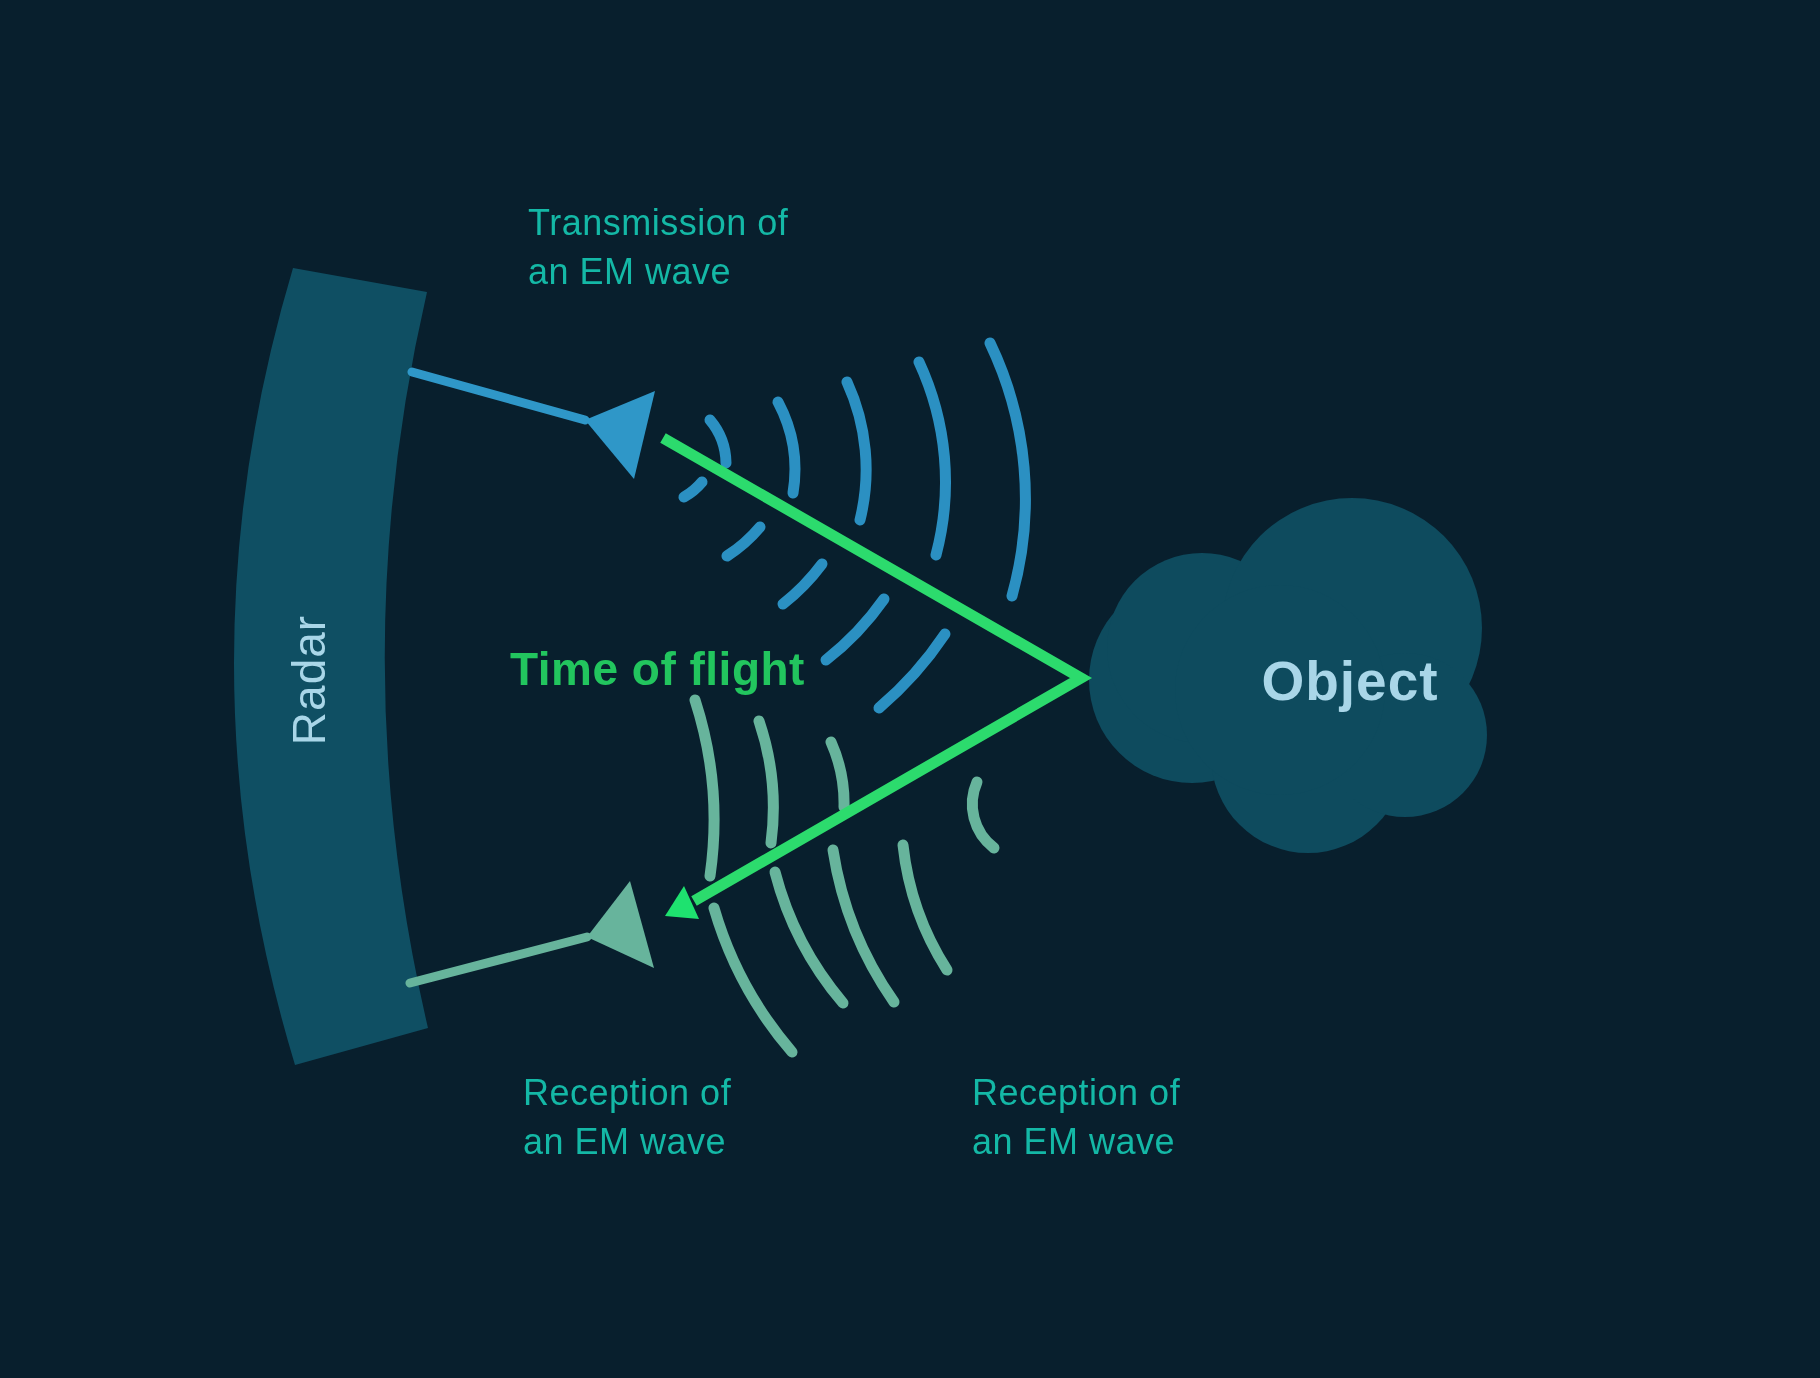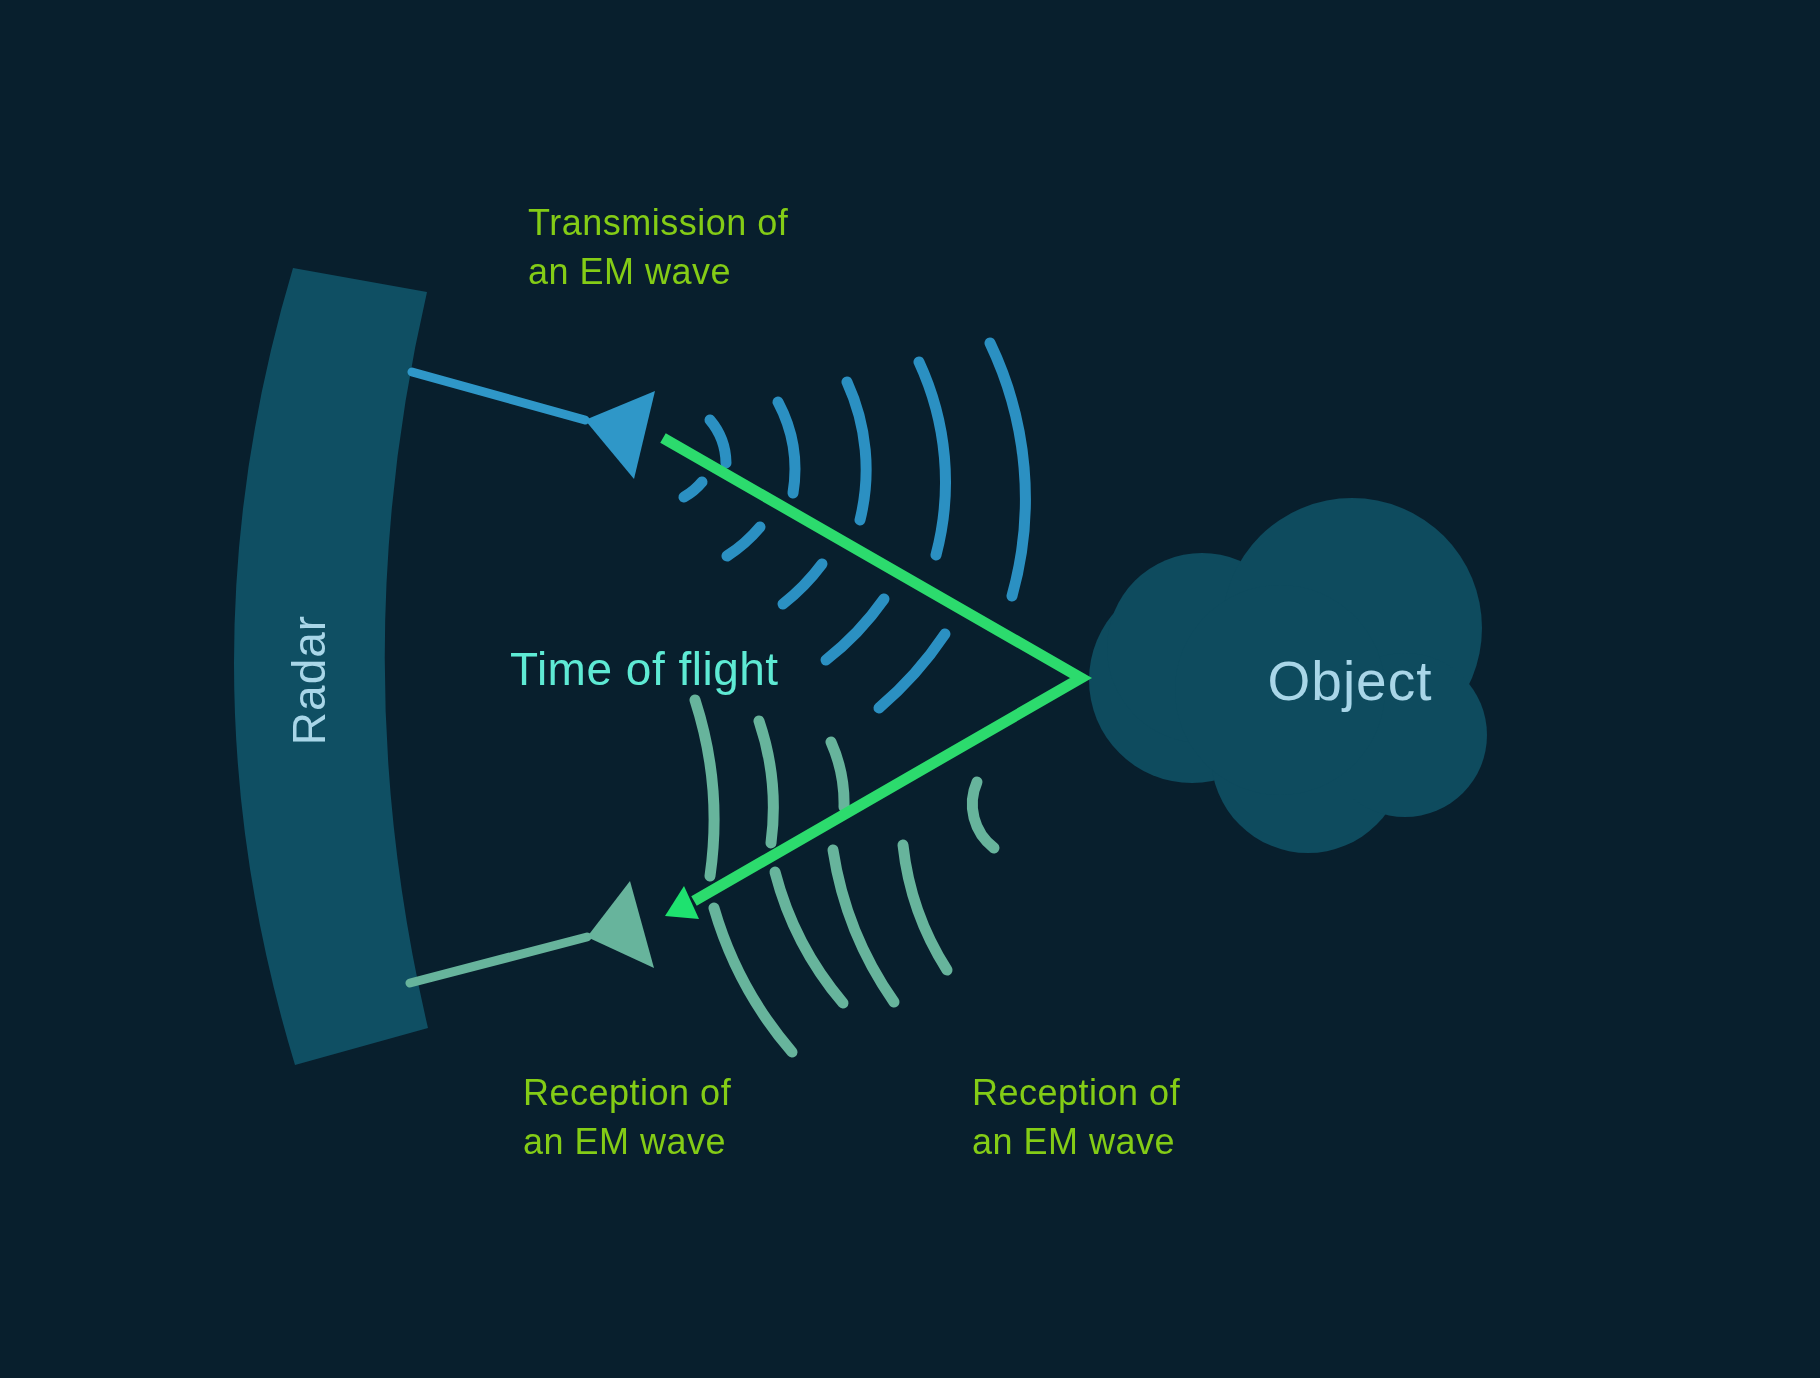--- a/index.html
+++ b/index.html
@@ -8,32 +8,33 @@
     width:1820px; height:1378px;
     background:#081F2D;
     overflow:hidden;
     font-family:"Liberation Sans", sans-serif;
   }
   .stage svg { position:absolute; left:0; top:0; width:1820px; height:1378px; }
   .lbl {
     position:absolute;
     font-size:36px;
     line-height:49px;
-    color:#84cc16;
+    color:#14b8a6;
     white-space:nowrap;
     letter-spacing:0.5px;
   }
   .tof {
     position:absolute;
     left:510px; top:644px;
     font-size:46px;
     line-height:50px;
-    color:#5eead4;
+    color:#22c55e;
     white-space:nowrap;
     letter-spacing:0.5px;
+    font-weight:bold;
   }
   .radar-lbl {
     position:absolute;
     left:159px; top:657px;
     width:300px; height:46px;
     line-height:46px;
     text-align:center;
     font-size:46px;
     color:#A9D6E8;
     transform:rotate(-90deg);
@@ -41,20 +42,21 @@
   }
   .object-lbl {
     position:absolute;
     left:1250px; top:652px;
     width:200px;
     text-align:center;
     font-size:55px;
     line-height:58px;
     color:#A9D6E8;
     letter-spacing:1px;
+    font-weight:bold;
   }
 </style>
 </head>
 <body>
 
 <div class="stage">
 
   <svg viewBox="0 0 1820 1378">
 
     <path d="M293,268 Q174,666 295,1065 L428,1028 Q342,660 427,292 Z" fill="#0F4F63"></path>

